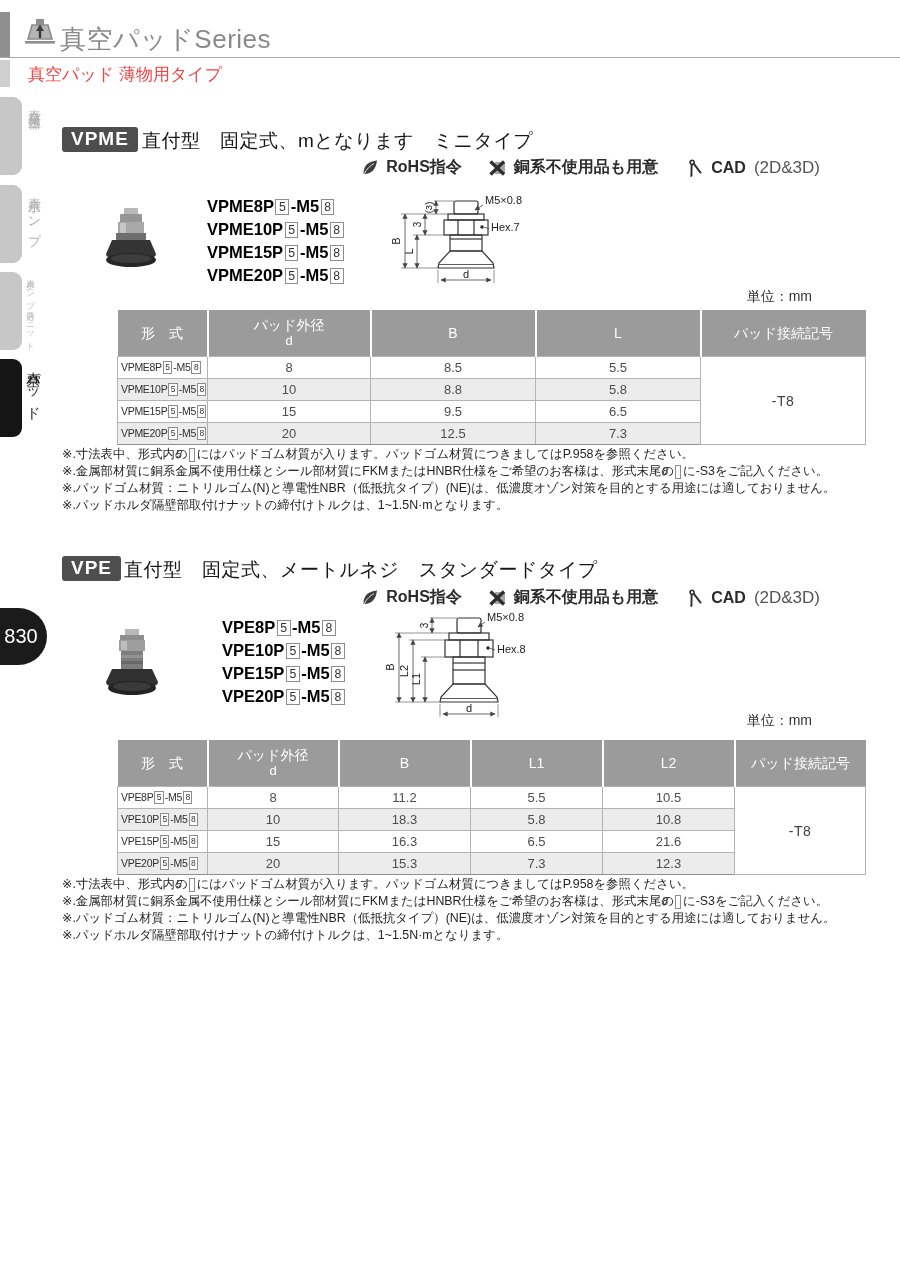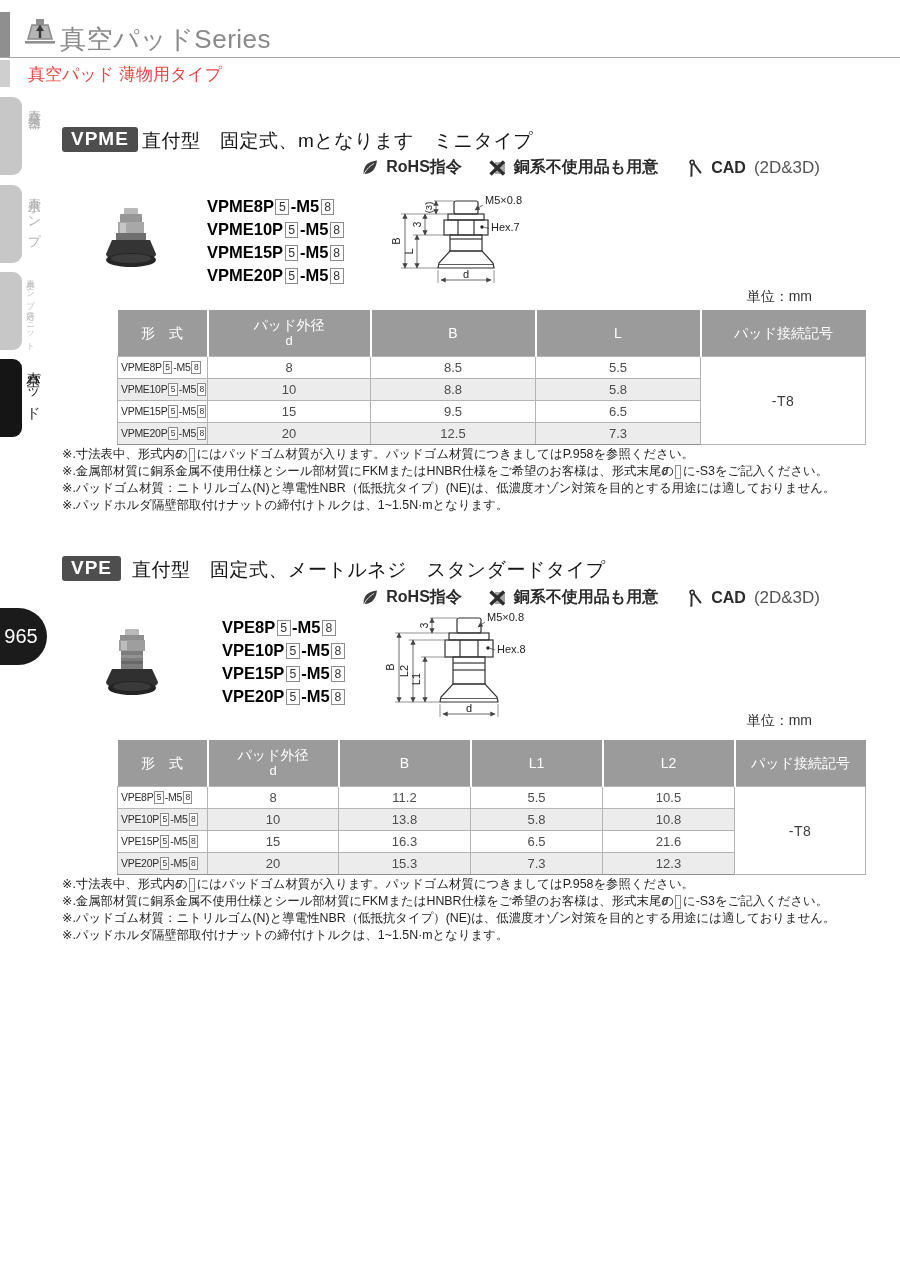--- a/index.html
+++ b/index.html
@@ -75,21 +75,21 @@
   <div class="page-subtitle">真空パッド 薄物用タイプ</div>
 
   <div class="side-tab" style="top:97px"></div>
   <div class="v-label" style="top:99px">真空発生器</div>
   <div class="side-tab" style="top:185px"></div>
   <div class="v-label" style="top:187px">真空ポンプ</div>
   <div class="side-tab" style="top:272px"></div>
   <div class="v-label small" style="top:273px">真空ポンプ対応ユニット</div>
   <div class="side-tab black" style="top:359px"></div>
   <div class="v-label dark" style="top:361px">真空パッド</div>
-  <div class="page-tab">965</div>
+  <div class="page-tab">830</div>
 
   <div class="section" style="top:120px">
     <div class="code-badge">VPME</div>
     <div class="sec-title">直付型　固定式、mとなります　ミニタイプ</div>
 
     <div class="cert-row" style="top:37px">
       <svg width="18" height="19" viewBox="0 0 18 19">
         <path d="M2.5,16 C2.5,6.5 8,3.5 16,2.5 C15,11 10.5,16 3.5,16 Z" fill="#3c3c3c"></path>
         <path d="M3,16 C6,10.5 9,8 13,5.5" stroke="#fff" stroke-width="0.9" fill="none"></path>
       </svg>
@@ -227,21 +227,21 @@
     <div class="notes" style="top:326px">
       <div class="note nowrap"><span>※.寸法表中、形式内の</span><span class="bx">5</span><span>にはパッドゴム材質が入ります。パッドゴム材質につきましてはP.958を参照ください。</span></div>
       <div class="note"><span>※.金属部材質に銅系金属不使用仕様とシール部材質にFKMまたはHNBR仕様をご希望のお客様は、形式末尾の</span><span class="bx">8</span><span>に-S3をご記入ください。</span></div>
       <div class="note nowrap">※.パッドゴム材質：ニトリルゴム(N)と導電性NBR（低抵抗タイプ）(NE)は、低濃度オゾン対策を目的とする用途には適しておりません。</div>
       <div class="note nowrap">※.パッドホルダ隔壁部取付けナットの締付けトルクは、1~1.5N·mとなります。</div>
     </div>
   </div>
 
   <div class="section" style="top:549px">
     <div class="code-badge">VPE</div>
-    <div class="sec-title" style="left:132px">直付型　固定式、メートルネジ　スタンダードタイプ</div>
+    <div class="sec-title" style="left:124px">直付型　固定式、メートルネジ　スタンダードタイプ</div>
 
     <div class="cert-row" style="top:38px">
       <svg width="18" height="19" viewBox="0 0 18 19">
         <path d="M2.5,16 C2.5,6.5 8,3.5 16,2.5 C15,11 10.5,16 3.5,16 Z" fill="#3c3c3c"></path>
         <path d="M3,16 C6,10.5 9,8 13,5.5" stroke="#fff" stroke-width="0.9" fill="none"></path>
       </svg>
       <span>RoHS指令</span>
       <span class="gap"></span>
       <svg width="19" height="18" viewBox="0 0 19 18">
         <rect x="7" y="3" width="10" height="12" fill="#a6a6a6"></rect>
@@ -354,21 +354,21 @@
           <td class="model"><span>VPE8P</span><span class="bx">5</span><span>-M5</span><span class="bx">8</span></td>
           <td>8</td>
           <td>11.2</td>
           <td>5.5</td>
           <td>10.5</td>
           <td class="conn" rowspan="4">-T8</td>
         </tr>
         <tr class="alt">
           <td class="model"><span>VPE10P</span><span class="bx">5</span><span>-M5</span><span class="bx">8</span></td>
           <td>10</td>
-          <td>13.8</td>
+          <td>18.3</td>
           <td>5.8</td>
           <td>10.8</td>
         </tr>
         <tr>
           <td class="model"><span>VPE15P</span><span class="bx">5</span><span>-M5</span><span class="bx">8</span></td>
           <td>15</td>
           <td>16.3</td>
           <td>6.5</td>
           <td>21.6</td>
         </tr>

